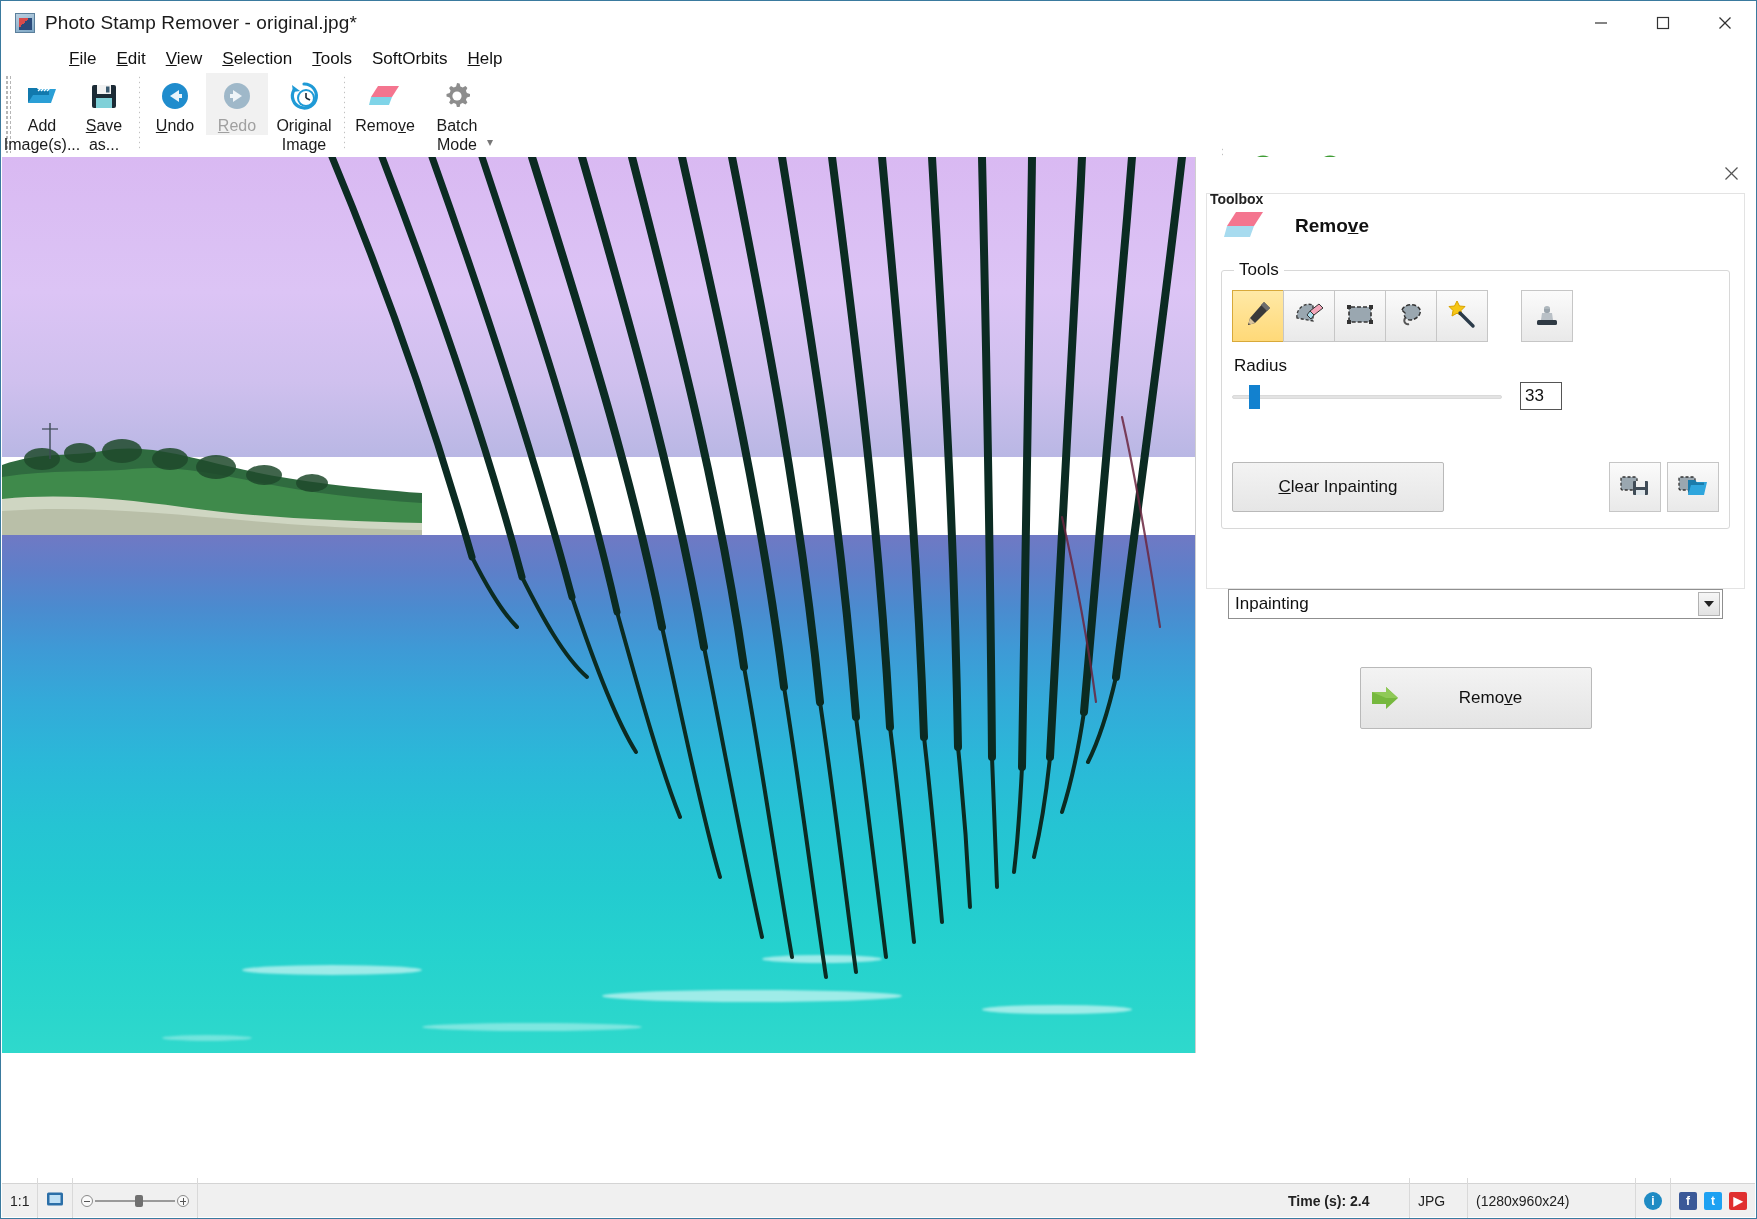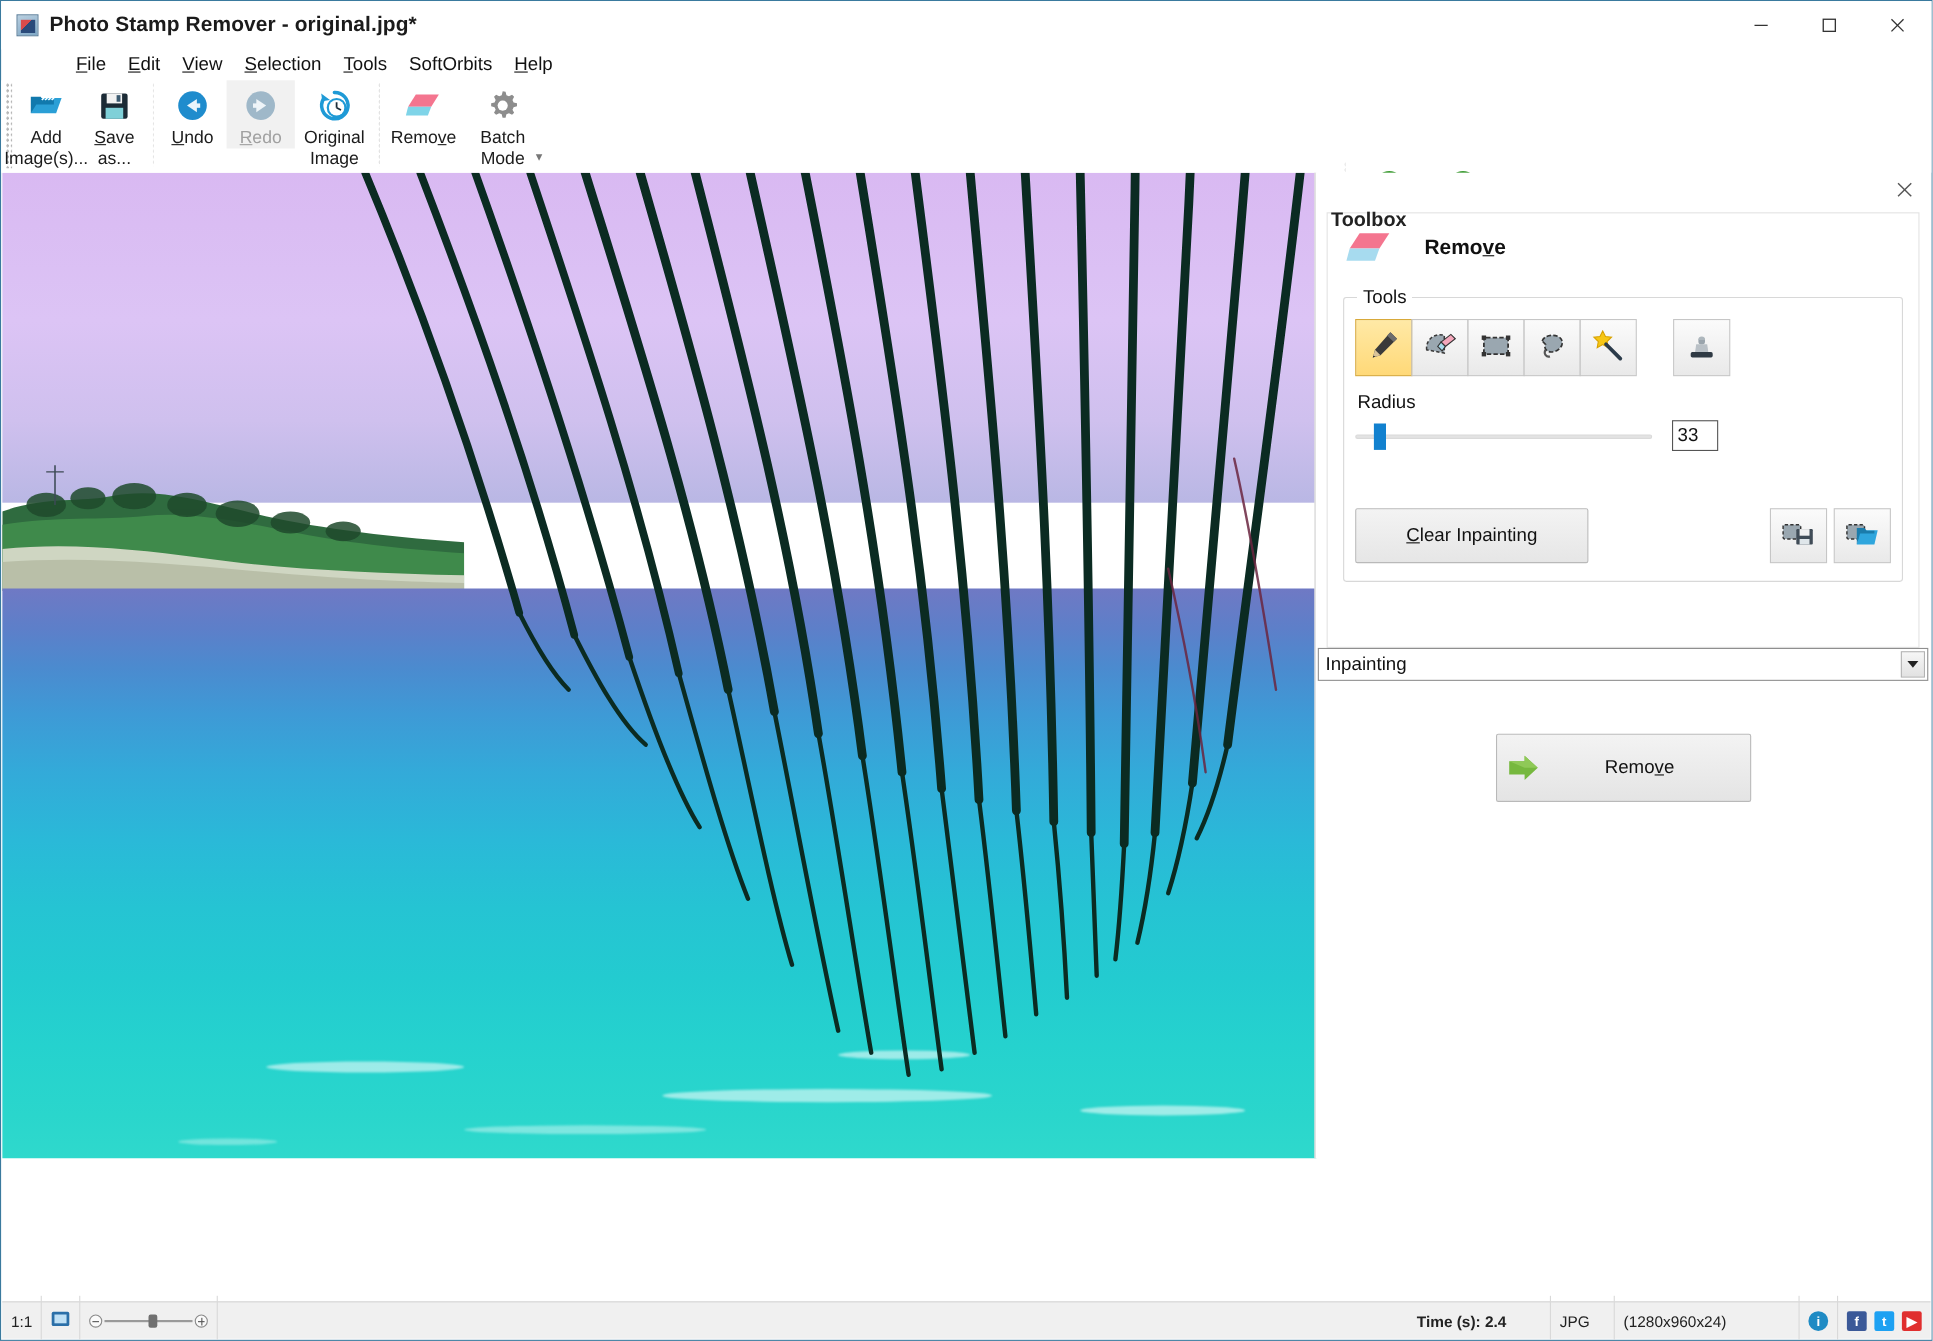--- a/index.html
+++ b/index.html
@@ -15,21 +15,21 @@
     width: 1757px; height: 1219px;
     border: 1px solid #3a7a9e;
     background: #ffffff;
     overflow: hidden;
   }
 
   
   .titlebar {
     position: absolute; top: 0; left: 0; right: 0; height: 44px;
     background: #ffffff;
-    display: flex; align-items: center; font-weight: bold;
+    display: flex; align-items: center;
   }
   .title-icon {
     width: 20px; height: 20px; margin-left: 14px; margin-right: 10px;
     position: relative; flex: none;
     background: linear-gradient(160deg,#b9cfe0 0%, #7fa8c6 100%);
     border: 1px solid #5b7f9b;
   }
   .title-icon::after {
     content: ""; position: absolute; left: 3px; top: 4px;
     width: 13px; height: 12px;
@@ -181,21 +181,21 @@
   
   .toolbox {
     position: absolute; right: 1px; top: 156px;
     width: 560px; height: 896px;
     background: #ffffff; border-left: 1px solid #cfcfcf;
   }
   .tb-header {
     height: 36px; display: flex; align-items: center;
     padding: 0 10px 0 14px;
   }
-  .tb-title { font-size: 18px; font-weight: bold; color: #222; margin-top: 48px; }
+  .tb-title { font-size: 14px; font-weight: bold; color: #222; margin-top: 48px; }
   .tb-close { margin-left: auto; color:#555; cursor: default; padding: 2px 6px; }
 
   .tb-body {
     margin: 0 10px; border: 1px solid #e3e3e3; border-top: 1px solid #e3e3e3;
     height: 396px;
   }
   .tb-mode-row { display: flex; align-items: center; padding: 14px 0 6px 16px; }
   .tb-mode-ico { width: 44px; height: 36px; display:flex; align-items:center; justify-content:center; }
   .tb-mode-label { font-size: 19px; font-weight: bold; color:#111; margin-left: 28px; }
   .tb-mode-label u { text-decoration: underline; }
@@ -253,21 +253,21 @@
   .sel-io { display:flex; margin-left: auto; }
   .btn-small {
     width: 52px; height: 50px; border: 1px solid #c6c6c6;
     background: linear-gradient(180deg,#fbfbfb 0%, #e9e9e9 100%);
     display:flex; align-items:center; justify-content:center;
     margin-left: 6px; cursor: default;
   }
 
   .orm-label { font-size: 17px; color:#111; margin: 30px 0 8px 14px; }
   .combo {
-    margin: 0 2px; height: 30px; border: 1px solid #8f8f8f; background:#fff;
+    margin: 0 32px; height: 30px; border: 1px solid #8f8f8f; background:#fff;
     display:flex; align-items:center; position: relative;
   }
   .combo-text { font-size: 17px; color:#111; padding-left: 6px; }
   .combo-arrow {
     position:absolute; right: 2px; top: 2px; width: 22px; height: 24px;
     background: linear-gradient(180deg,#f6f6f6 0%, #e2e2e2 100%);
     border: 1px solid #b2b2b2;
     display:flex; align-items:center; justify-content:center;
   }
   .combo-arrow::after {

